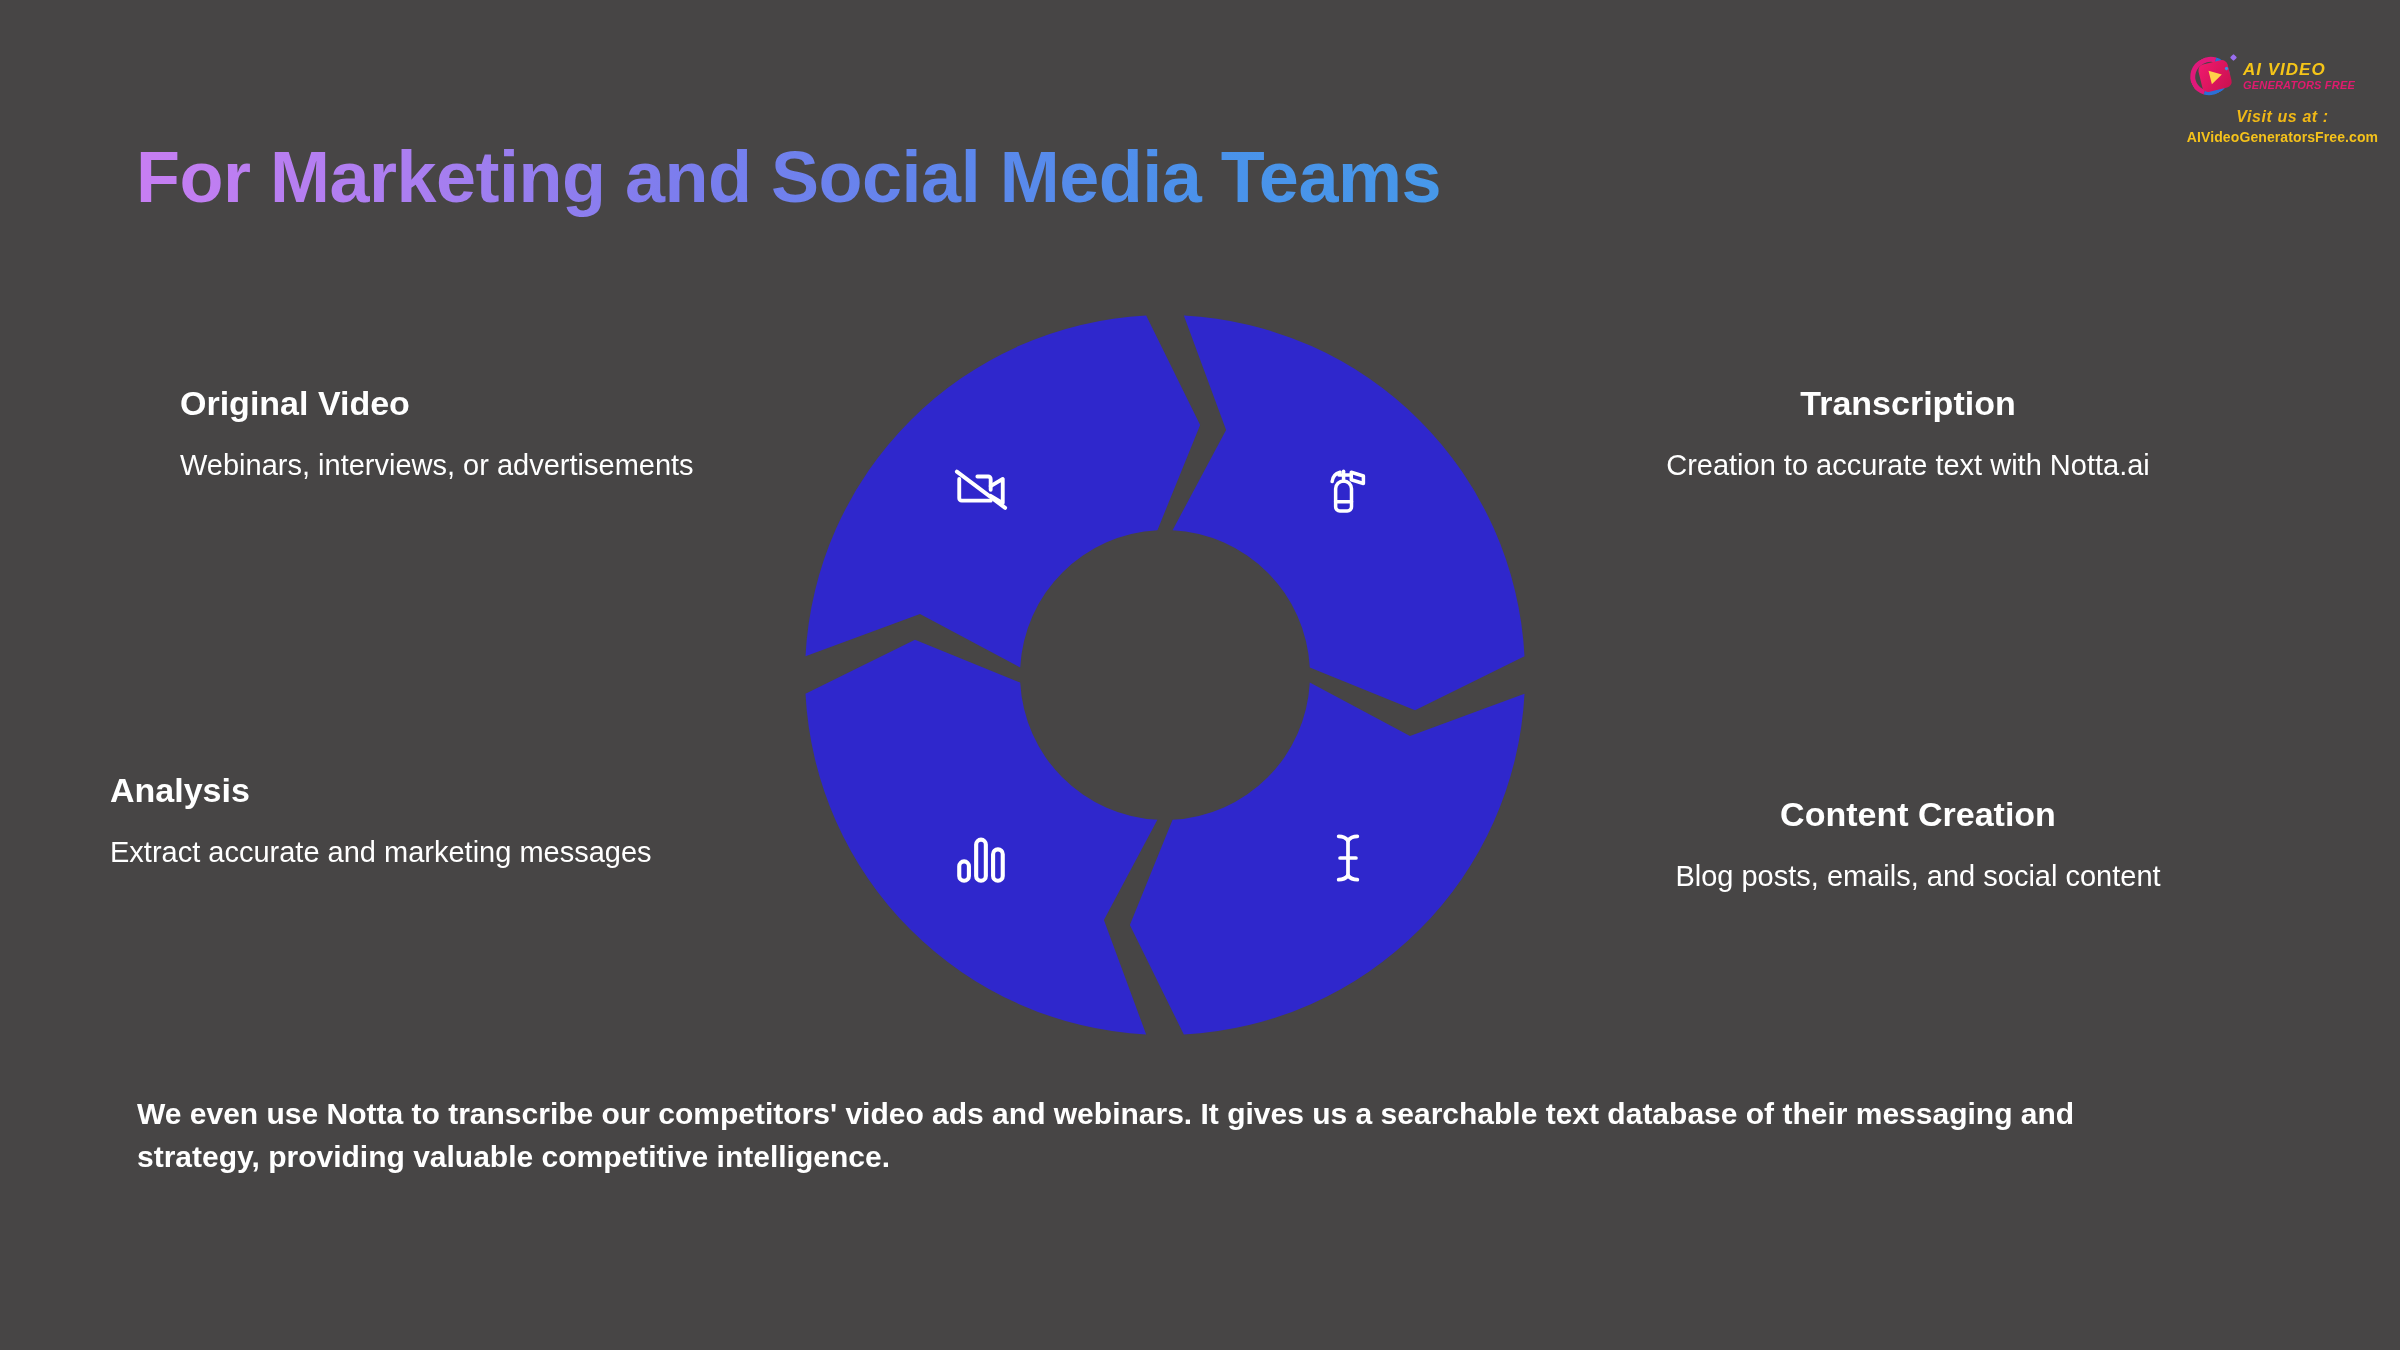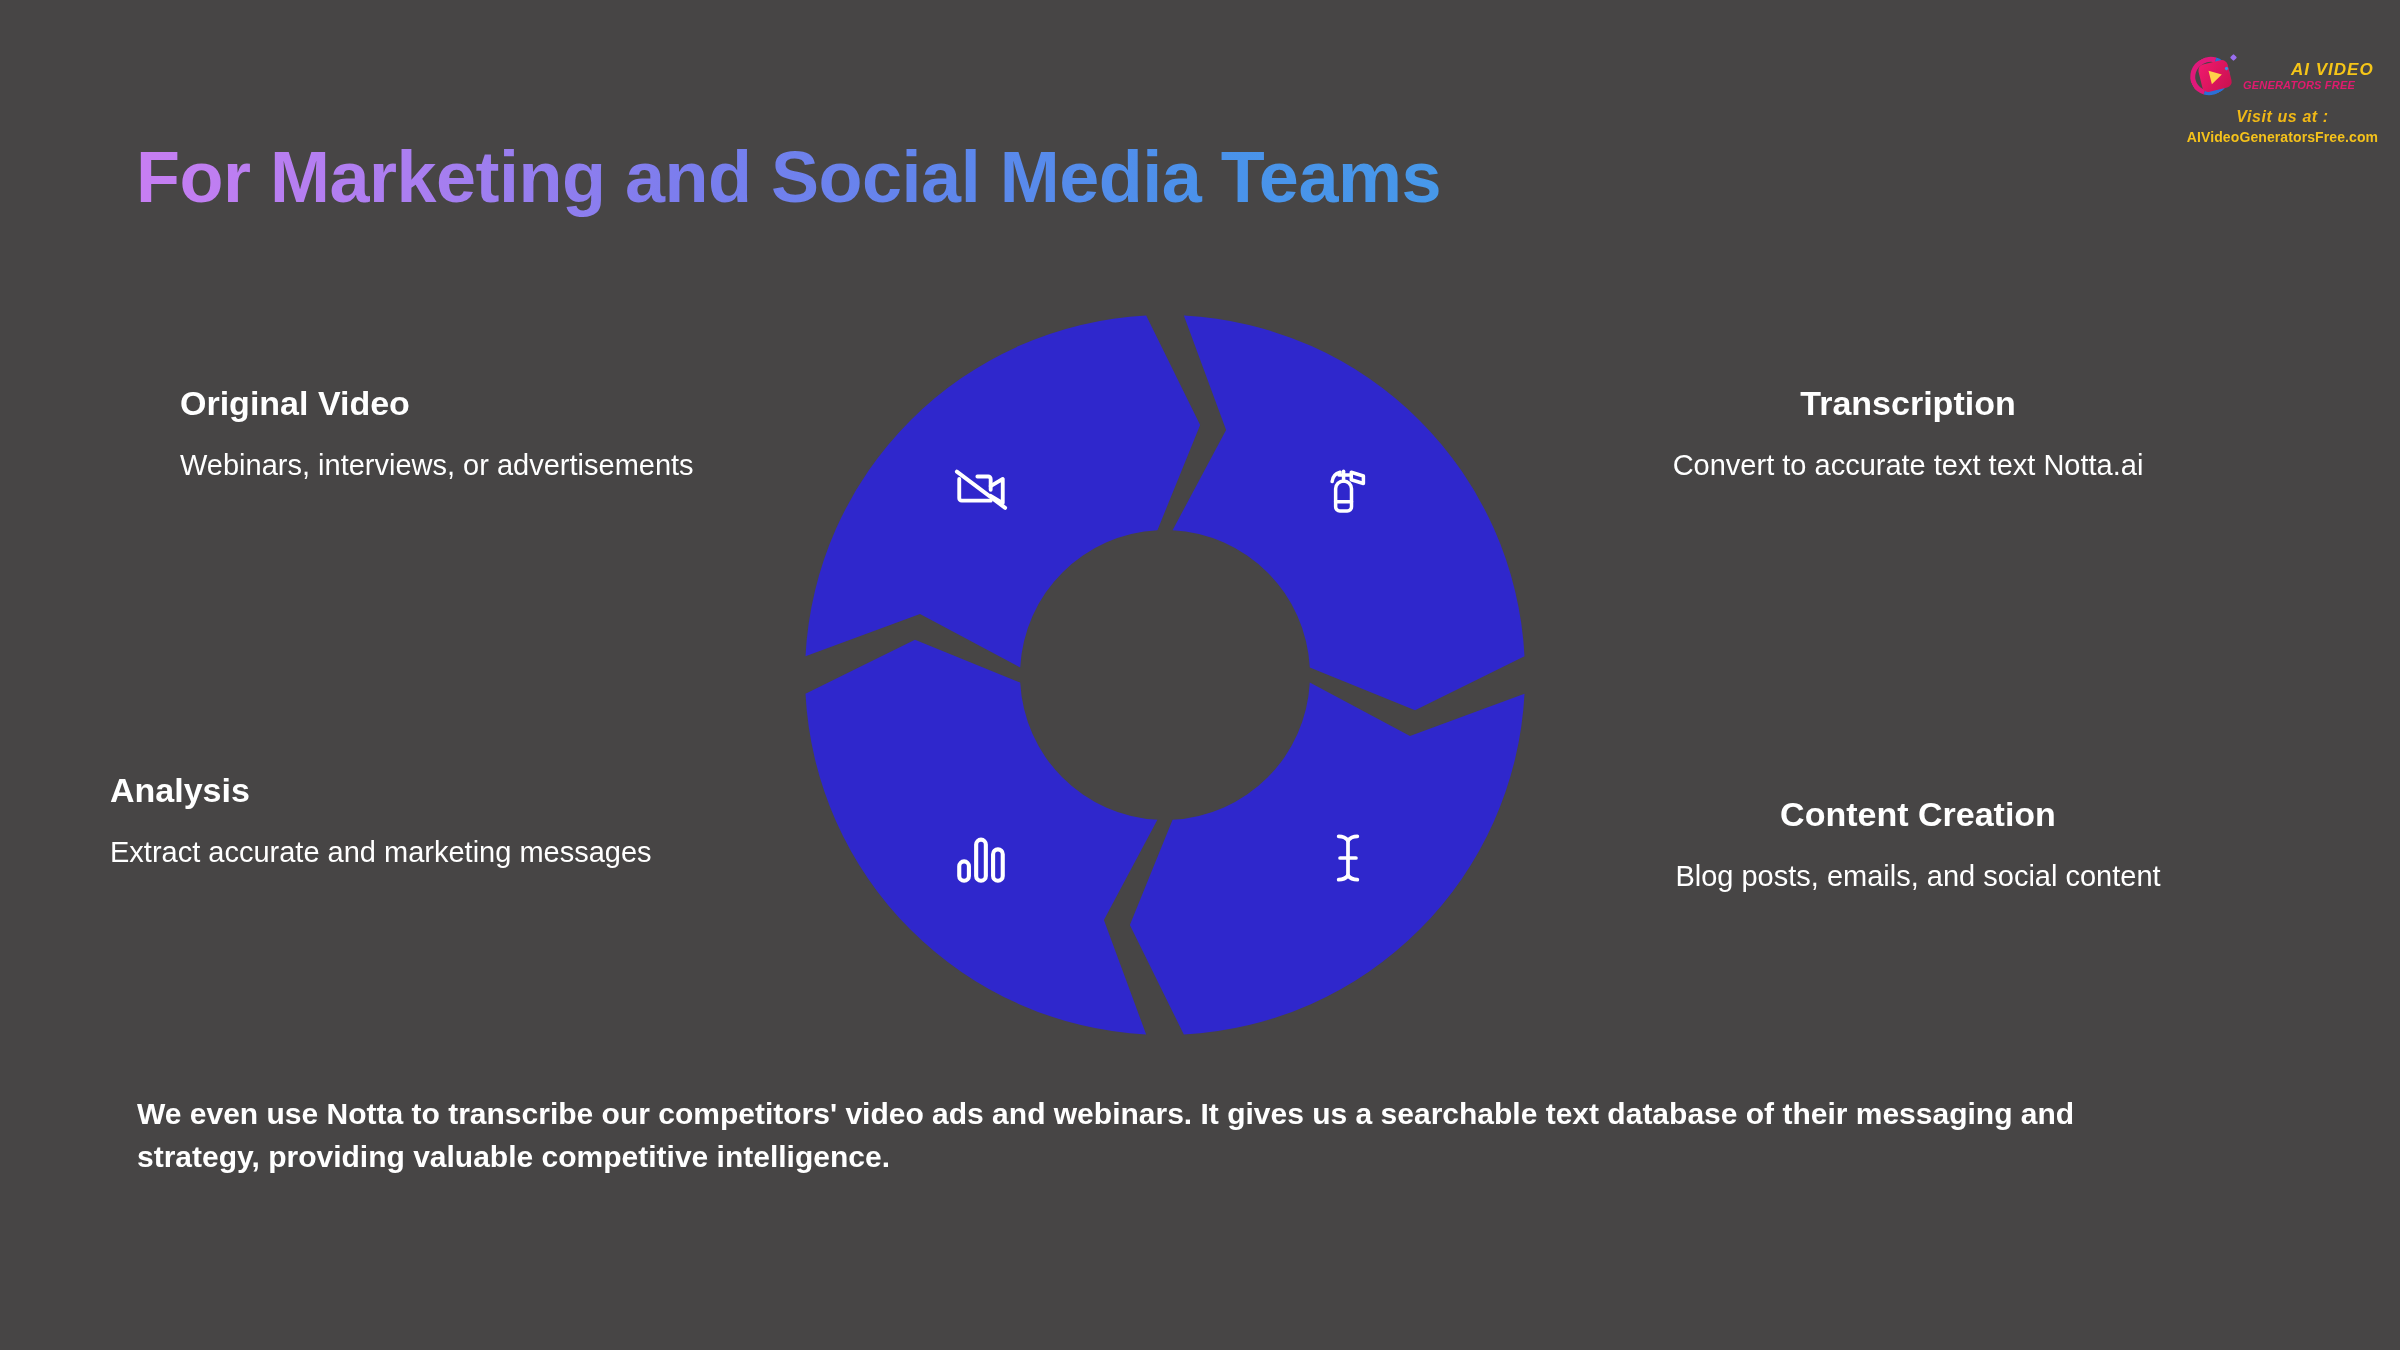--- a/index.html
+++ b/index.html
@@ -93,21 +93,20 @@
   .logo-text {
     margin-left: 4px;
     line-height: 1;
   }
   .logo-text .l1 {
     font-size: 17px;
     font-weight: bold;
     font-style: italic;
     color: #f5c518;
     letter-spacing: 1px;
-    margin-left: 48px;
   }
   .logo-text .l2 {
     font-size: 11px;
     font-weight: bold;
     font-style: italic;
     color: #e01a6e;
     letter-spacing: 0.2px;
     margin-top: 2px;
   }
   .logo-visit {
@@ -255,21 +254,21 @@
   <div class="lb-desc">Webinars, interviews, or advertisements</div>
 </div>
 
 <div class="label-block label-left" id="label-analysis">
   <div class="lb-title">Analysis</div>
   <div class="lb-desc">Extract accurate and marketing messages</div>
 </div>
 
 <div class="label-block label-right" id="label-transcription">
   <div class="lb-title">Transcription</div>
-  <div class="lb-desc">Convert to accurate text text Notta.ai</div>
+  <div class="lb-desc">Creation to accurate text with Notta.ai</div>
 </div>
 
 <div class="label-block label-right" id="label-content-creation">
   <div class="lb-title">Content Creation</div>
   <div class="lb-desc">Blog posts, emails, and social content</div>
 </div>
 
 <div id="footer-note">We even use Notta to transcribe our competitors' video ads and webinars. It gives us a searchable text database of their messaging and strategy, providing valuable competitive intelligence.</div>
 
 </body></html>

